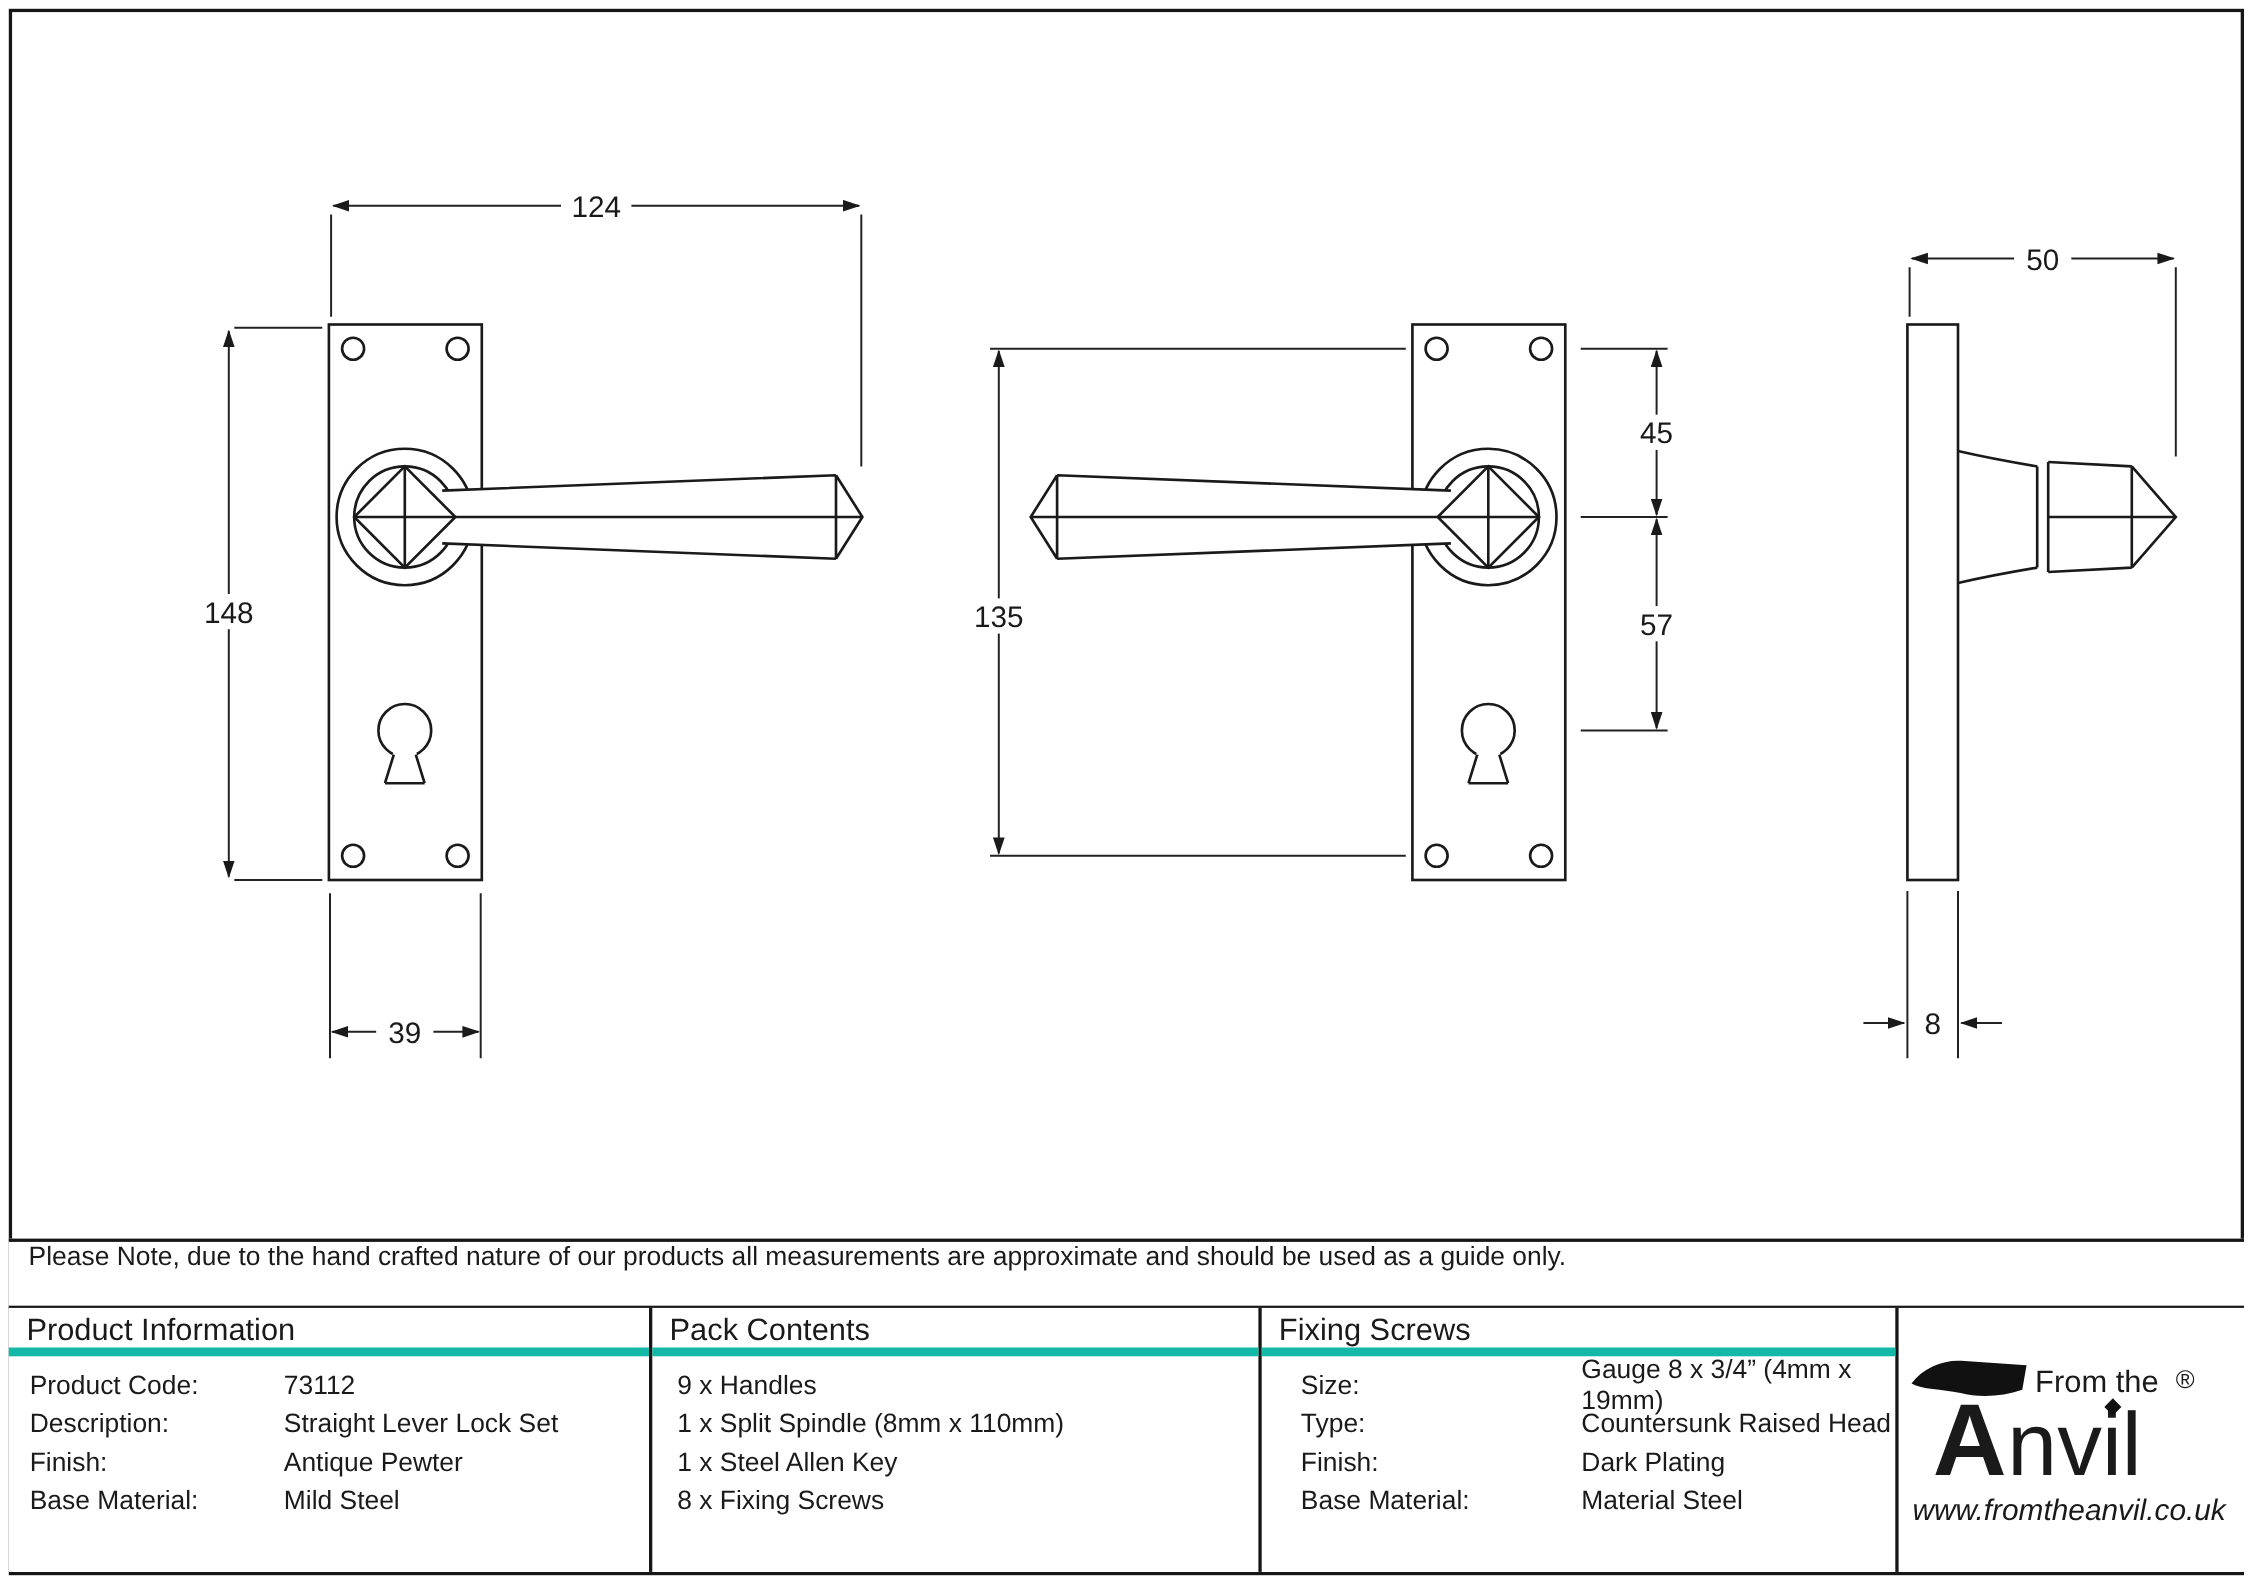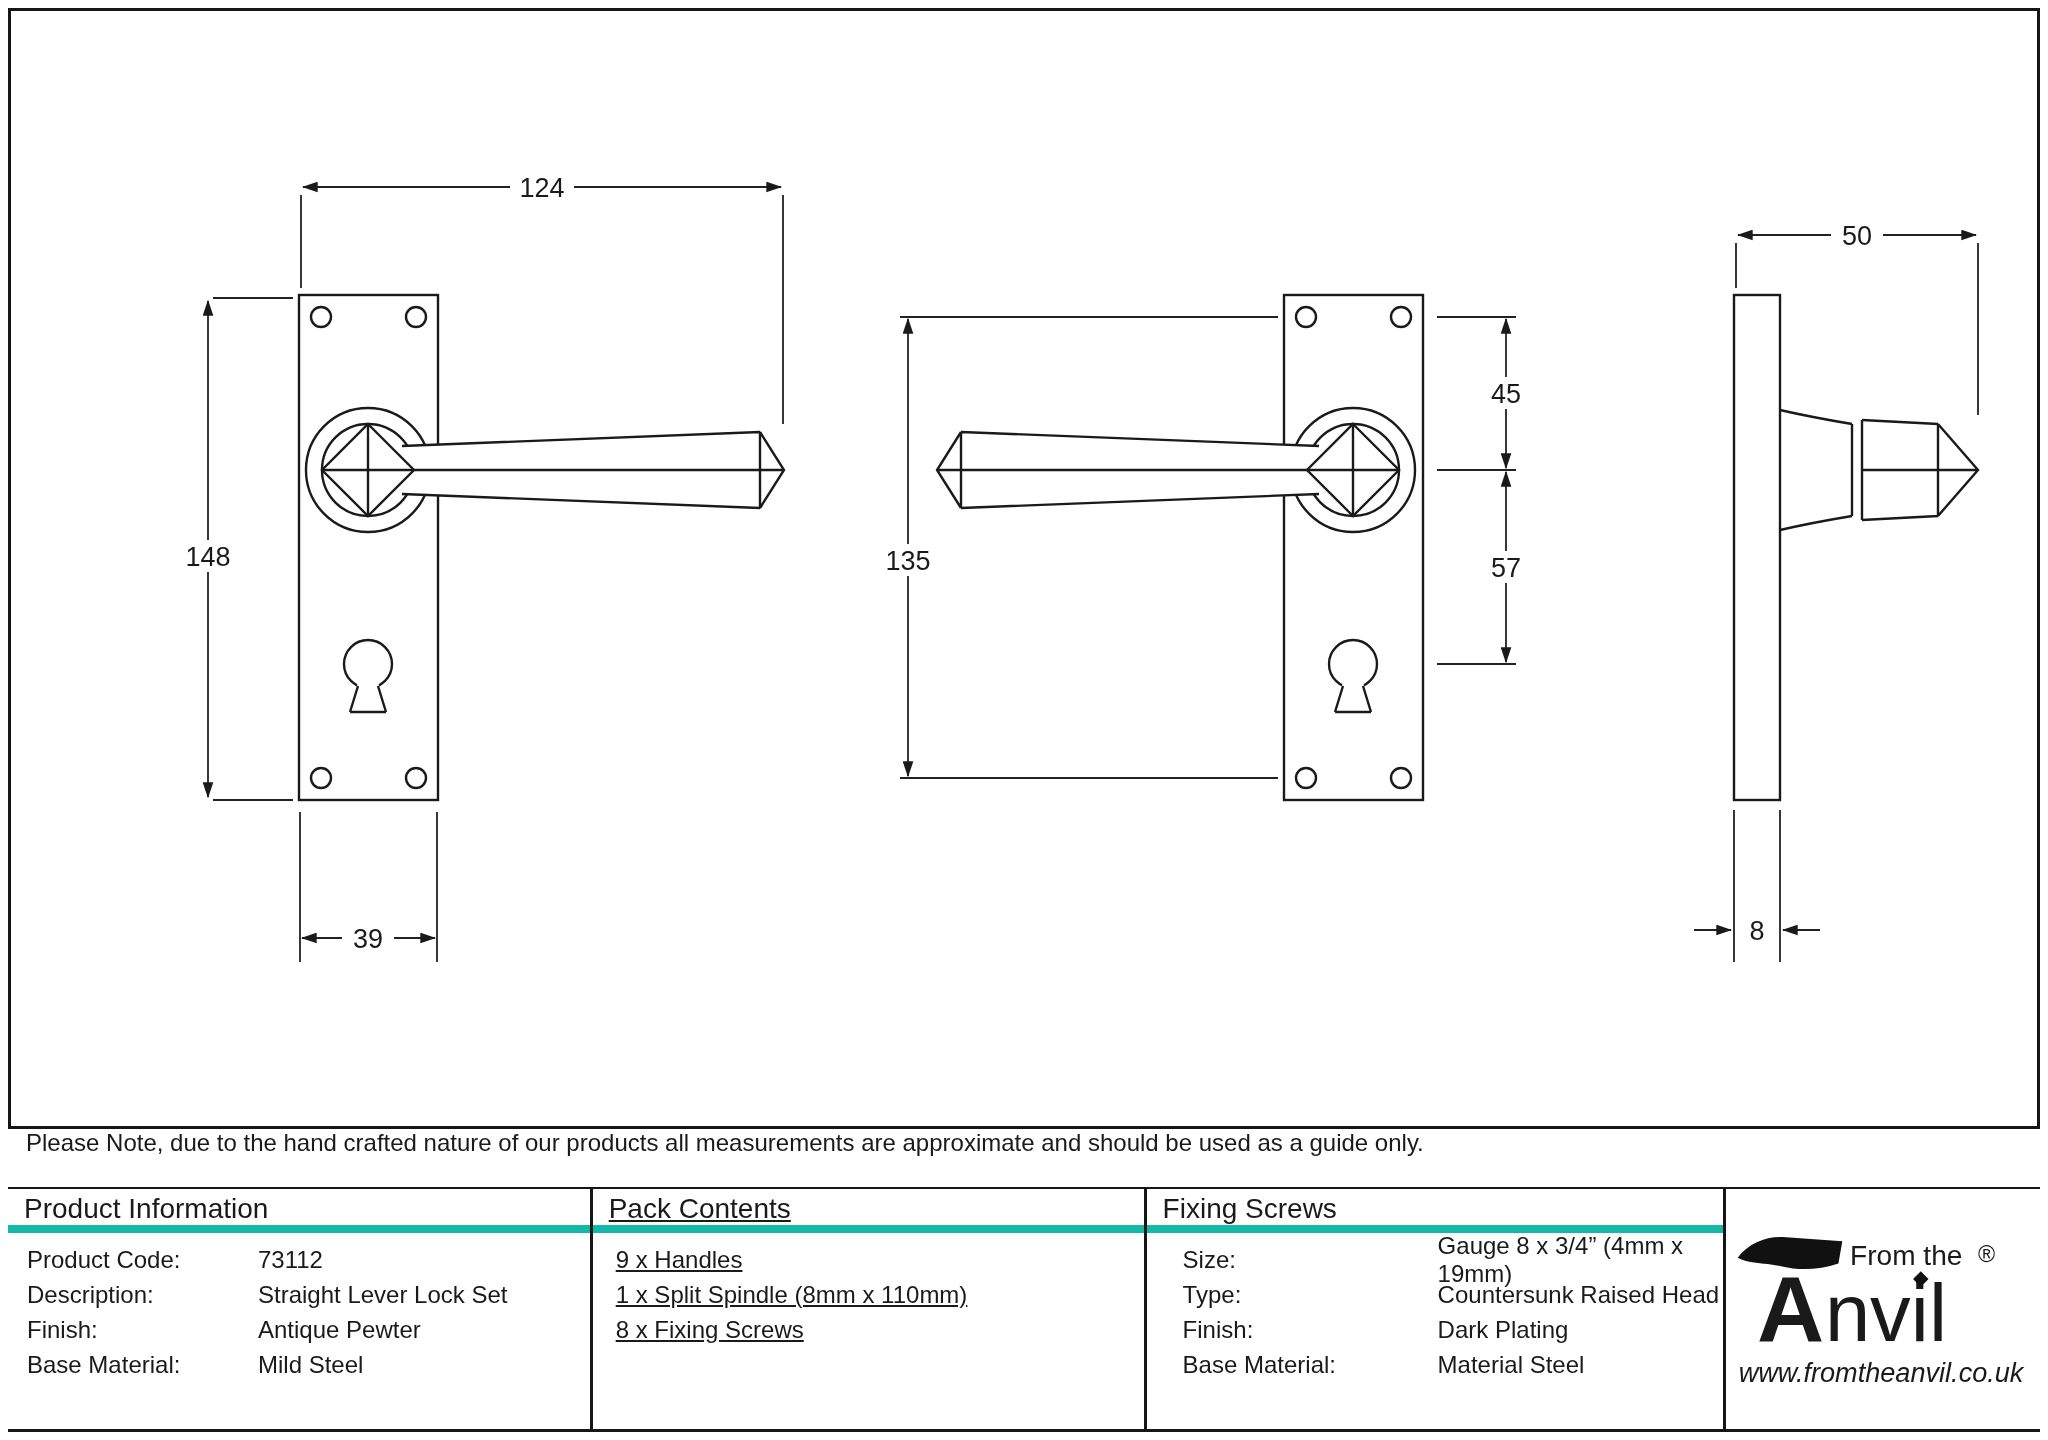--- a/index.html
+++ b/index.html
@@ -142,27 +142,28 @@
         <span class="kv-label">Finish:</span>
         <span class="kv-value">Antique Pewter</span>
       </div>
       <div class="kv-row">
         <span class="kv-label">Base Material:</span>
         <span class="kv-value">Mild Steel</span>
       </div>
     </div>
   </div>
 
-  <div class="col bordered" style="width:558px;text-decoration:underline;">
+  <div class="col bordered" style="width:558px;">
     <div class="col-header">
       <span>Pack Contents</span>
     </div>
     <div class="col-body">
       <div class="item-row">9 x Handles</div>
       <div class="item-row">1 x Split Spindle (8mm x 110mm)</div>
+      <div class="item-row">1 x Steel Allen Key</div>
       <div class="item-row">8 x Fixing Screws</div>
     </div>
   </div>
 
   <div class="col bordered col-fix" style="width:584px;">
     <div class="col-header">
       <span>Fixing Screws</span>
     </div>
     <div class="col-body">
       <div class="kv-row">

